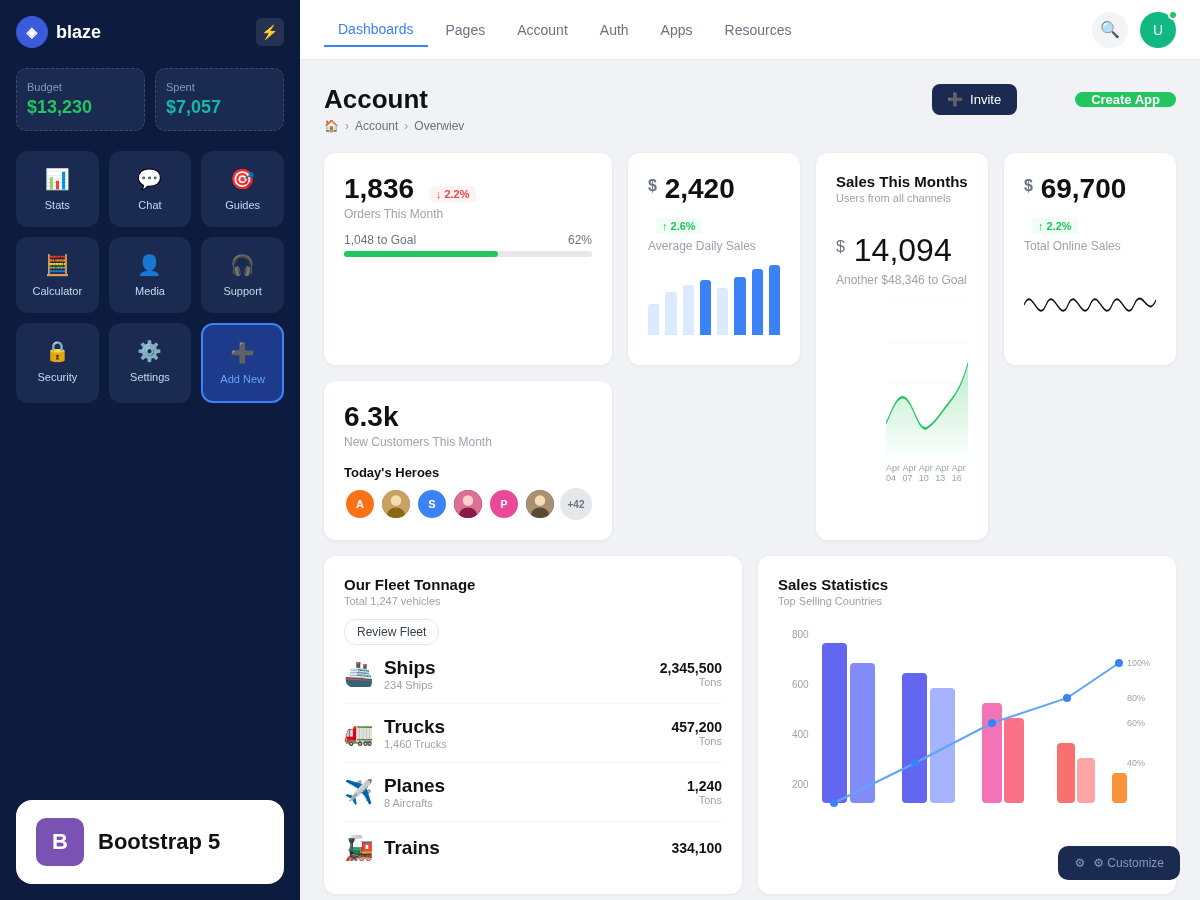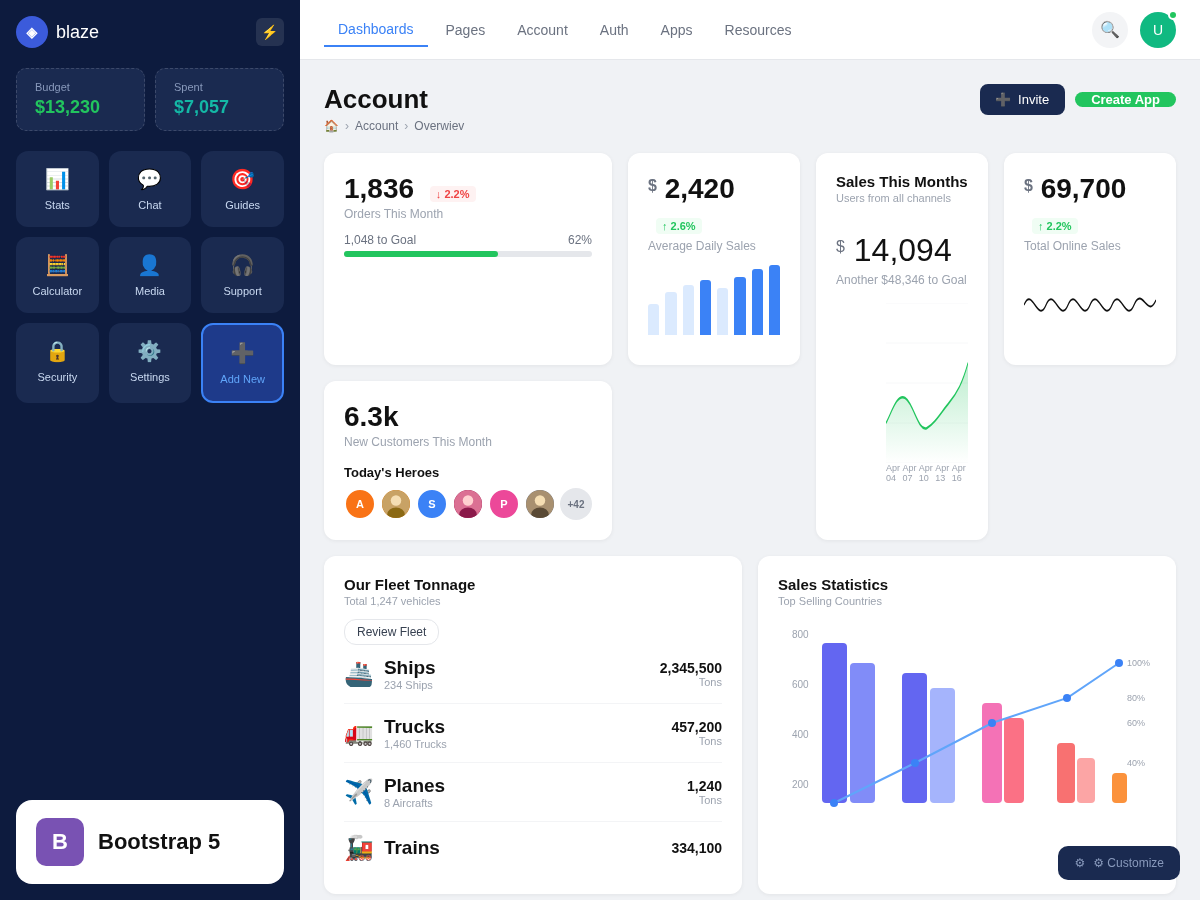--- a/index.html
+++ b/index.html
@@ -27,40 +27,40 @@
       align-items: center;
       gap: 8px;
     }
     .logo-icon {
       width: 32px; height: 32px;
       background: #3b5bdb;
       border-radius: 50%;
       display: flex; align-items: center; justify-content: center;
       color: white; font-size: 14px; font-weight: bold;
     }
-    .logo-text { color: white; font-weight: 400; font-size: 18px; }
+    .logo-text { color: white; font-weight: 700; font-size: 18px; }
     .header-icon-btn {
       width: 28px; height: 28px;
       background: rgba(255,255,255,0.1);
       border-radius: 6px;
       display: flex; align-items: center; justify-content: center;
       color: white; font-size: 14px; cursor: pointer;
     }
 
     
     .budget-row {
       display: flex;
       gap: 10px;
       margin-bottom: 20px;
     }
     .budget-card {
       flex: 1;
       background: #1a2a50;
       border-radius: 10px;
-      padding: 12px 18px;
+      padding: 12px 10px;
       border: 1px dashed rgba(255,255,255,0.15);
     }
     .budget-label { color: #8899bb; font-size: 11px; margin-bottom: 4px; }
     .budget-value { font-size: 18px; font-weight: 700; }
     .budget-value.green { color: #22c55e; }
     .budget-value.red { color: #14b8a6; }
 
     
     .nav-grid {
       display: grid;
@@ -188,20 +188,21 @@
     }
     .btn-create {
       padding: 0 16px;
       background: #22c55e;
       color: white;
       border: none;
       border-radius: 8px;
       font-size: 13px;
       font-weight: 600;
       cursor: pointer;
+      margin-left: 48px;
     }
 
     
     .stats-grid {
       display: grid;
       grid-template-columns: 1fr 1fr 1fr 1fr;
       gap: 16px;
       margin-bottom: 16px;
     }
 

